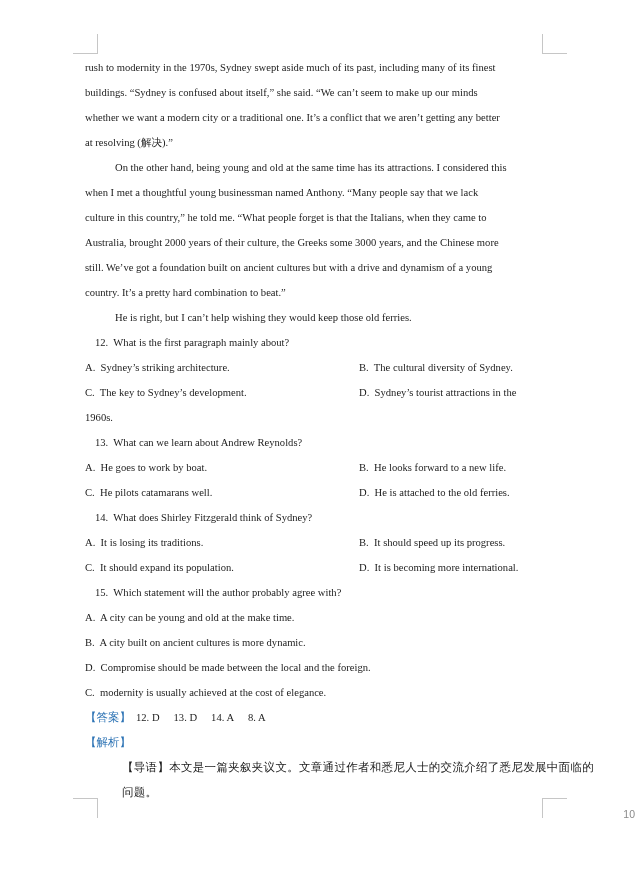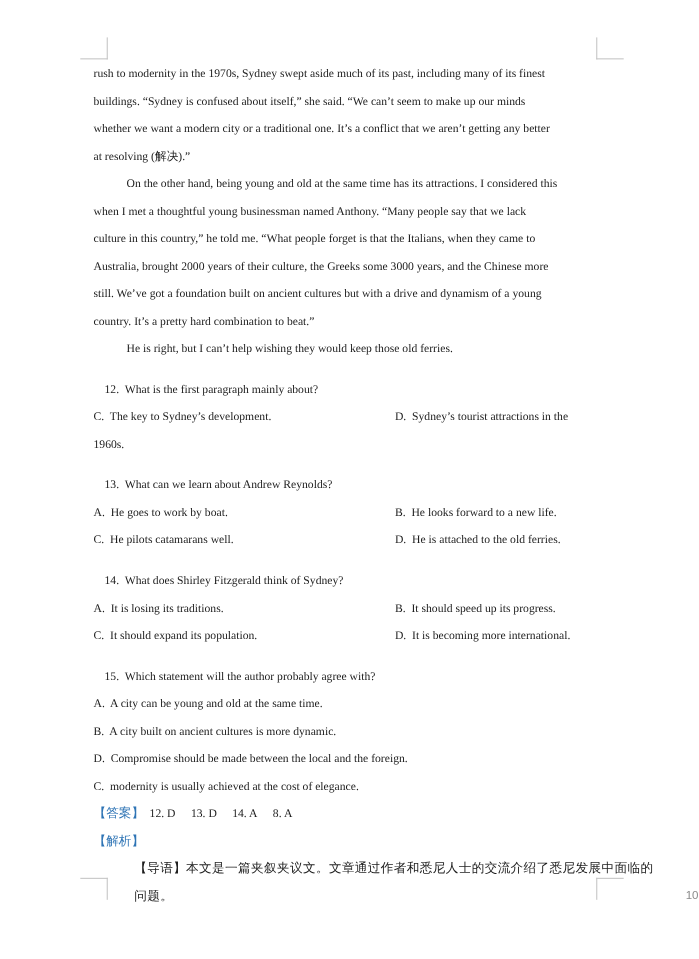--- a/index.html
+++ b/index.html
@@ -19,21 +19,21 @@
     width: 466px;
   }
   .line {
     height: 25px;
     line-height: 25px;
     font-size: 10.6px;
     white-space: pre;
   }
   .line.cjk { font-size: 11.5px; letter-spacing: 0.3px; margin-left: 37px; }
   .line.indent { padding-left: 30px; }
-  .line.question { padding-left: 10px; margin-top: 12px; }
+  .line.question { padding-left: 10px; }
   .option-row { display: flex; }
   .option-left { display: inline-block; width: 274px; flex: 0 0 274px; }
   .option-right { display: inline-block; }
   .tag-label {
     color: var(--tag-blue, #2E74B5);
     font-size: 11.5px;
     margin-right: 5px;
   }
   .answer-item { margin-right: 14px; }
   .page-number {
@@ -74,30 +74,31 @@
       <div class="line">whether we want a modern city or a traditional one. It’s a conflict that we aren’t getting any better</div>
       <div class="line">at resolving (解决).”</div>
       <div class="line indent">On the other hand, being young and old at the same time has its attractions. I considered this</div>
       <div class="line">when I met a thoughtful young businessman named Anthony. “Many people say that we lack</div>
       <div class="line">culture in this country,” he told me. “What people forget is that the Italians, when they came to</div>
       <div class="line">Australia, brought 2000 years of their culture, the Greeks some 3000 years, and the Chinese more</div>
       <div class="line">still. We’ve got a foundation built on ancient cultures but with a drive and dynamism of a young</div>
       <div class="line">country. It’s a pretty hard combination to beat.”</div>
       <div class="line indent">He is right, but I can’t help wishing they would keep those old ferries.</div>
       <div class="line question">12.  What is the first paragraph mainly about?</div>
+      <div class="line option-row"><span class="option-left">A.  Sydney’s striking architecture.</span><span class="option-right">B.  The cultural diversity of Sydney.</span></div>
       <div class="line option-row"><span class="option-left">C.  The key to Sydney’s development.</span><span class="option-right">D.  Sydney’s tourist attractions in the</span></div>
       <div class="line">1960s.</div>
       <div class="line question">13.  What can we learn about Andrew Reynolds?</div>
       <div class="line option-row"><span class="option-left">A.  He goes to work by boat.</span><span class="option-right">B.  He looks forward to a new life.</span></div>
       <div class="line option-row"><span class="option-left">C.  He pilots catamarans well.</span><span class="option-right">D.  He is attached to the old ferries.</span></div>
       <div class="line question">14.  What does Shirley Fitzgerald think of Sydney?</div>
       <div class="line option-row"><span class="option-left">A.  It is losing its traditions.</span><span class="option-right">B.  It should speed up its progress.</span></div>
       <div class="line option-row"><span class="option-left">C.  It should expand its population.</span><span class="option-right">D.  It is becoming more international.</span></div>
       <div class="line question">15.  Which statement will the author probably agree with?</div>
-      <div class="line">A.  A city can be young and old at the same time.</div>
+      <div class="line">A.  A city can be young and old at the make time.</div>
       <div class="line">B.  A city built on ancient cultures is more dynamic.</div>
       <div class="line">D.  Compromise should be made between the local and the foreign.</div>
       <div class="line">C.  modernity is usually achieved at the cost of elegance.</div>
       <div class="line"><span class="tag-label">【答案】</span><span class="answer-item">12. D</span><span class="answer-item">13. D</span><span class="answer-item">14. A</span><span class="answer-item">8. A</span></div>
       <div class="line"><span class="tag-label">【解析】</span></div>
       <div class="line cjk">【导语】本文是一篇夹叙夹议文。文章通过作者和悉尼人士的交流介绍了悉尼发展中面临的</div>
       <div class="line cjk">问题。</div>
     </div>
 
   <div class="page-number">10</div>

